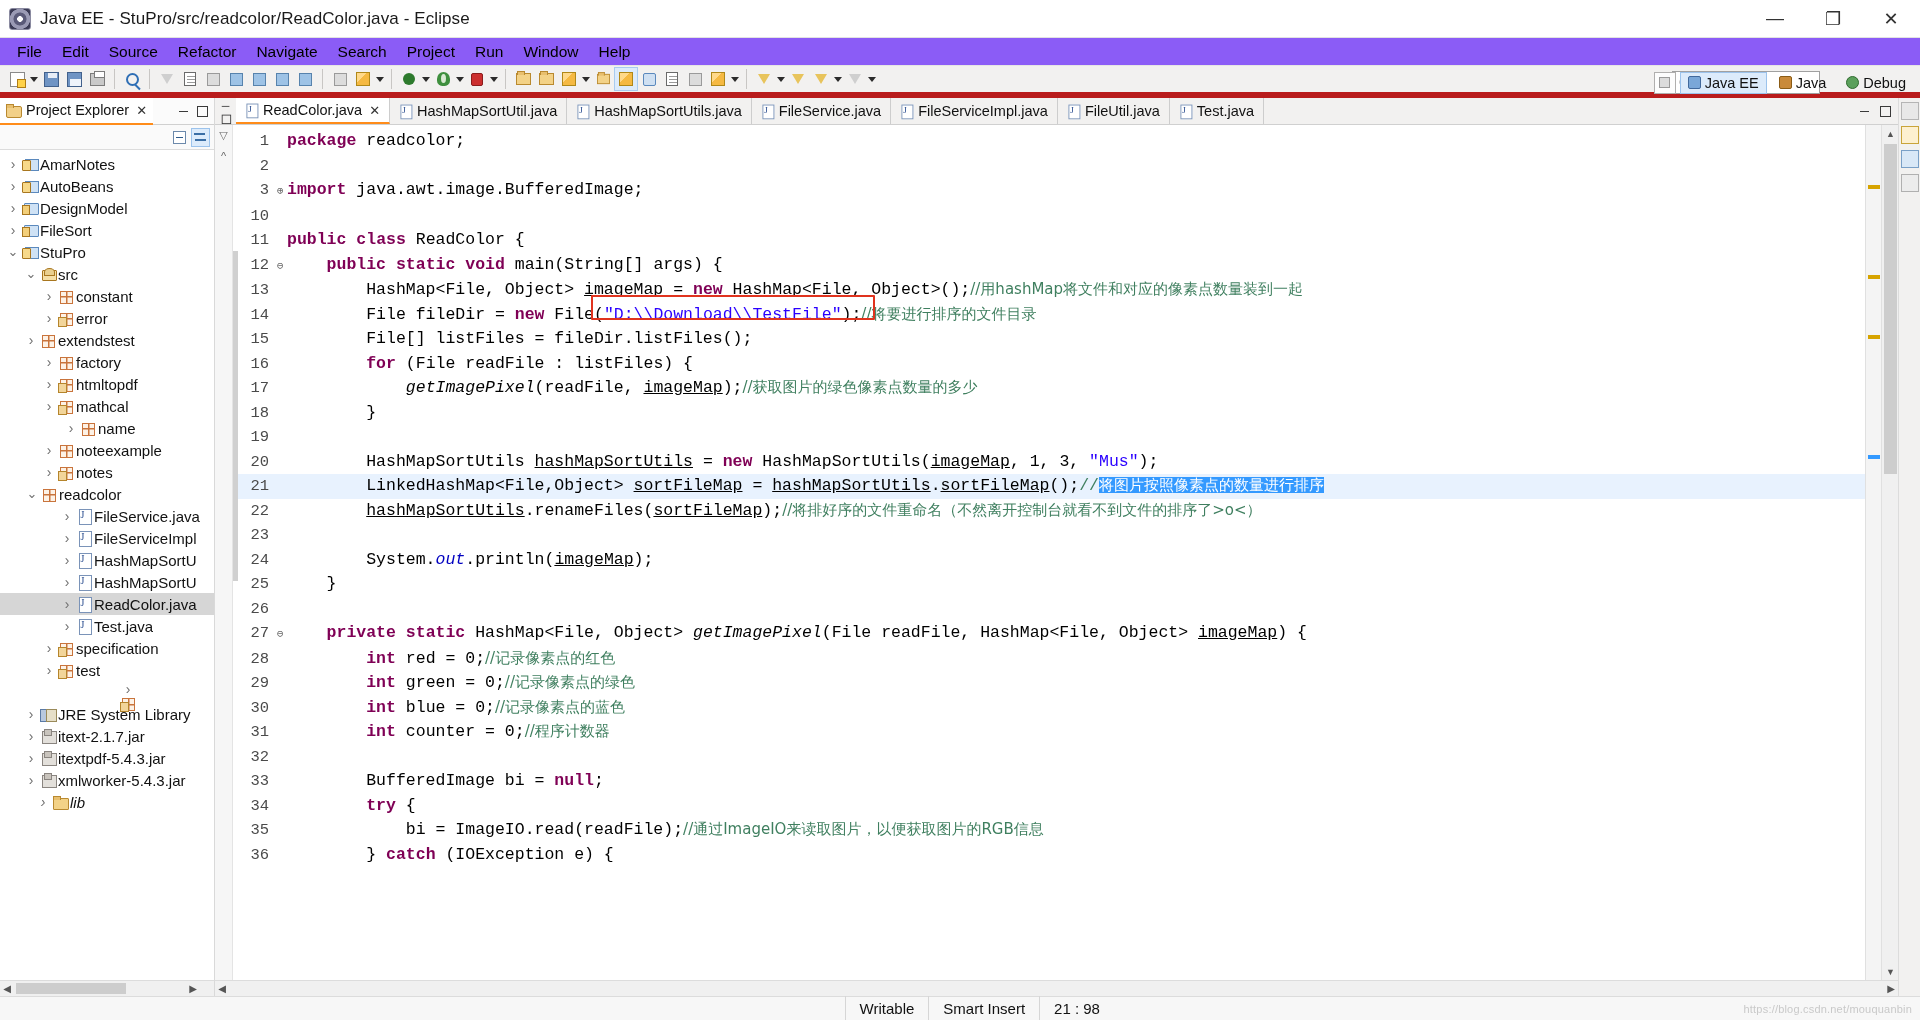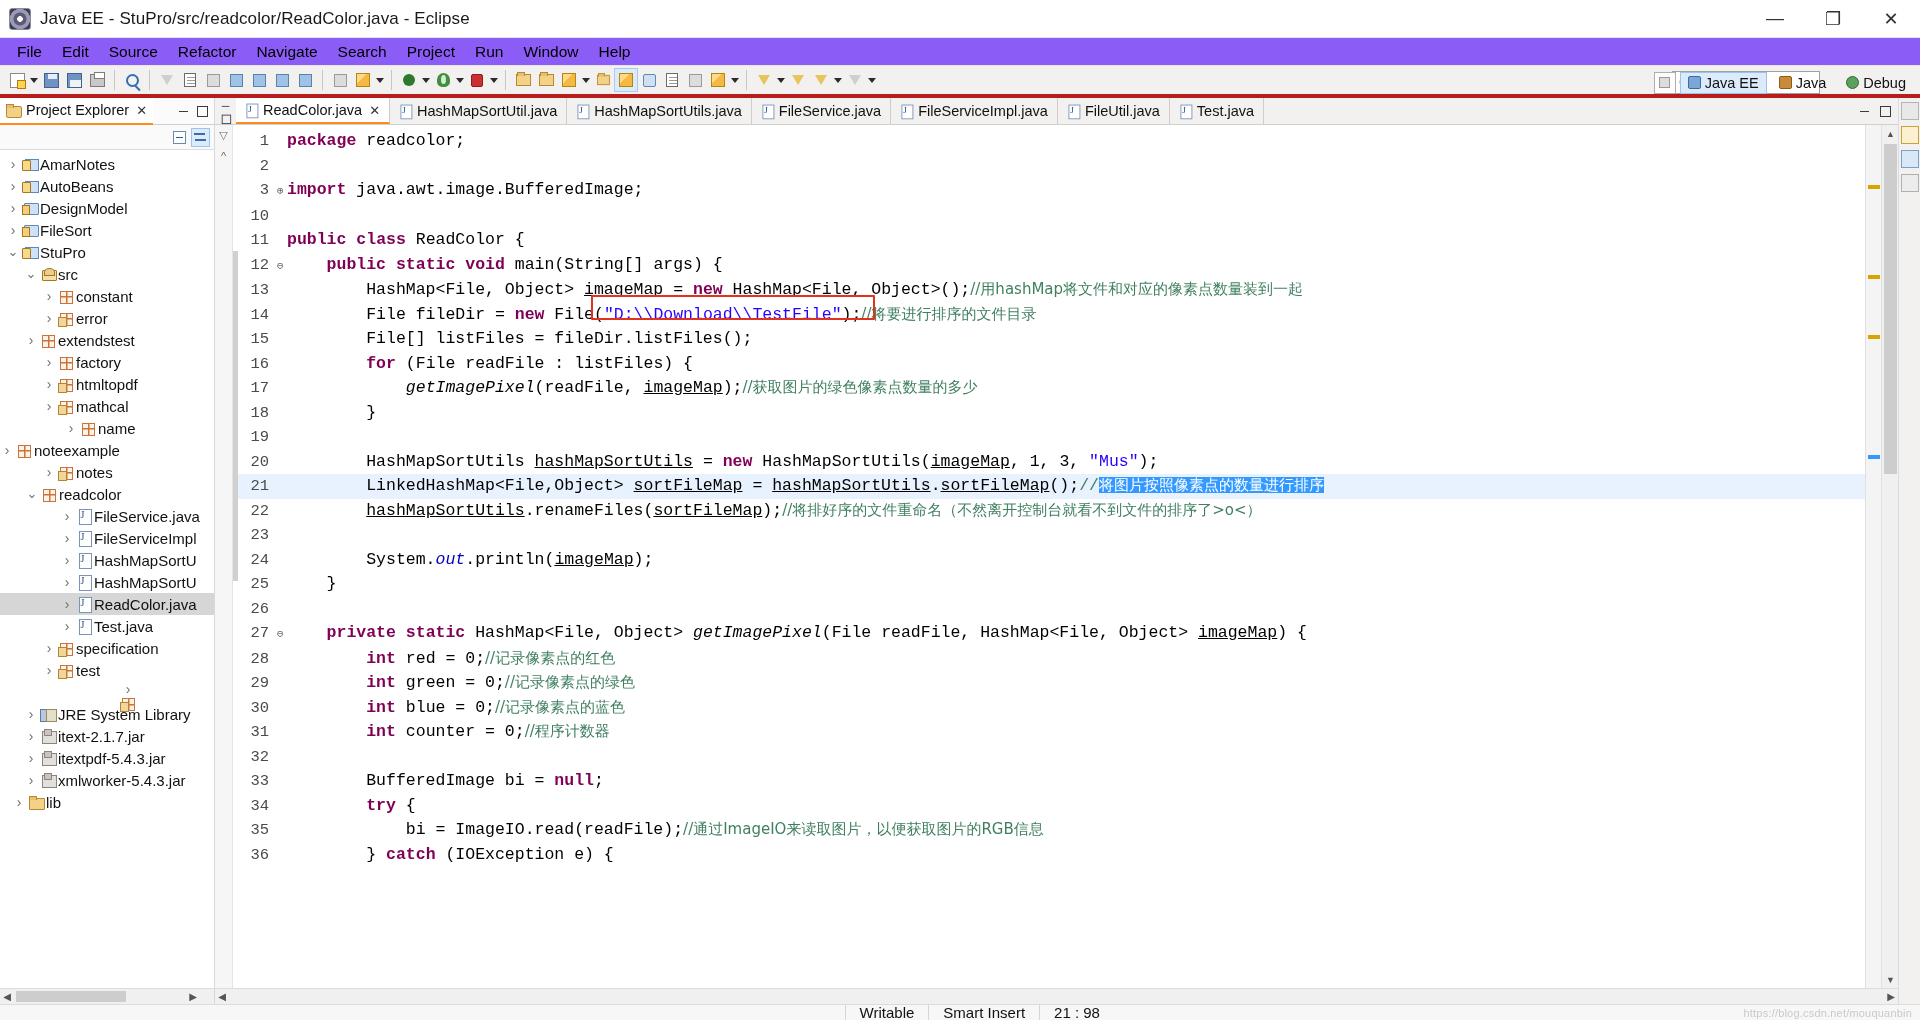--- a/index.html
+++ b/index.html
@@ -34,21 +34,21 @@
     height: 27px; background: #8b5cf6; display: flex; align-items: center;
     padding-left: 7px; flex: none;
   }
   .menu-item {
     font-size: 15.5px; color: #000; padding: 3px 10px; cursor: default; white-space: nowrap;
   }
 
   
   .toolbar {
     height: 33px; background: #f2f1f0; display: flex; align-items: center;
-    border-top: 1px solid #e6e5e4; border-bottom: 4px solid #b91c1c;
+    border-top: 1px solid #e6e5e4; border-bottom: 6px solid #b91c1c;
     padding-left: 6px; flex: none; position: relative;
   }
   .tgrp { display: flex; align-items: center; gap: 1px; }
   .tsep { width: 1px; height: 20px; background: #c8c6c4; margin: 0 6px; }
   .ticon {
     width: 22px; height: 22px; display: flex; align-items: center; justify-content: center;
     position: relative; cursor: default;
   }
   .caret {
     width: 10px; height: 20px; display:flex; align-items:center; justify-content:center;
@@ -240,21 +240,21 @@
 
   
   .rightstrip {
     width: 22px; flex:none; background:#f2f1f0; border-left:1px solid #dcdcdc;
     display:flex; flex-direction:column; align-items:center; padding-top:4px; gap:6px;
   }
   .rs-icon { width:18px; height:18px; }
 
   
   .statusbar {
-    height: 16px; background:#f7f7f7; border-top:1px solid #dcdcdc; display:flex; align-items:center;
+    height: 24px; background:#f7f7f7; border-top:1px solid #dcdcdc; display:flex; align-items:center;
     flex:none; font-size:15px; color:#111;
   }
   .sb-left { width: 215px; display:flex; align-items:center; padding-left:8px; }
   .sb-seg { padding: 0 14px; border-left:1px solid #d6d6d6; height:30px; display:flex; align-items:center; white-space:nowrap;}
   .sb-spacer{ flex:1; }
   .sb-watermark { font-size:11px; color:#c9c9c9; padding-right:8px; letter-spacing:.2px; }
 
   
   .g { position:relative; display:block; }
   .g-new { width:15px;height:15px;background:#fff;border:1px solid #8a8a8a; }
@@ -567,21 +567,21 @@
             </span>
             <span class="tlabel">mathcal</span>
           </div>
           <div class="trow" style="padding-left: 64px;">
             <span class="arw closed"></span>
             <span class="ticn">
               <span class="ic-pkg"></span>
             </span>
             <span class="tlabel">name</span>
           </div>
-          <div class="trow" style="">
+          <div class="trow" style="padding-left: 42px;">
             <span class="arw closed"></span>
             <span class="ticn">
               <span class="ic-pkg"></span>
             </span>
             <span class="tlabel">noteexample</span>
           </div>
           <div class="trow" style="padding-left: 42px;">
             <span class="arw closed"></span>
             <span class="ticn">
               <span class="ic-pkg filled"></span>
@@ -679,21 +679,21 @@
             </span>
             <span class="tlabel">itextpdf-5.4.3.jar</span>
           </div>
           <div class="trow" style="padding-left: 24px;">
             <span class="arw closed"></span>
             <span class="ticn">
               <span class="ic-jar"></span>
             </span>
             <span class="tlabel">xmlworker-5.4.3.jar</span>
           </div>
-          <div class="trow" style="padding-left: 12px;">
+          <div class="trow" style="padding-left: 36px; font-style: italic;">
             <span class="arw closed"></span>
             <span class="ticn">
               <span class="ic-folder"></span>
             </span>
             <span class="tlabel">lib</span>
           </div>
         </div>
       <div class="left-hscroll">
         <div class="lh-arrow">◀</div>
         <div class="lh-track"></div>

